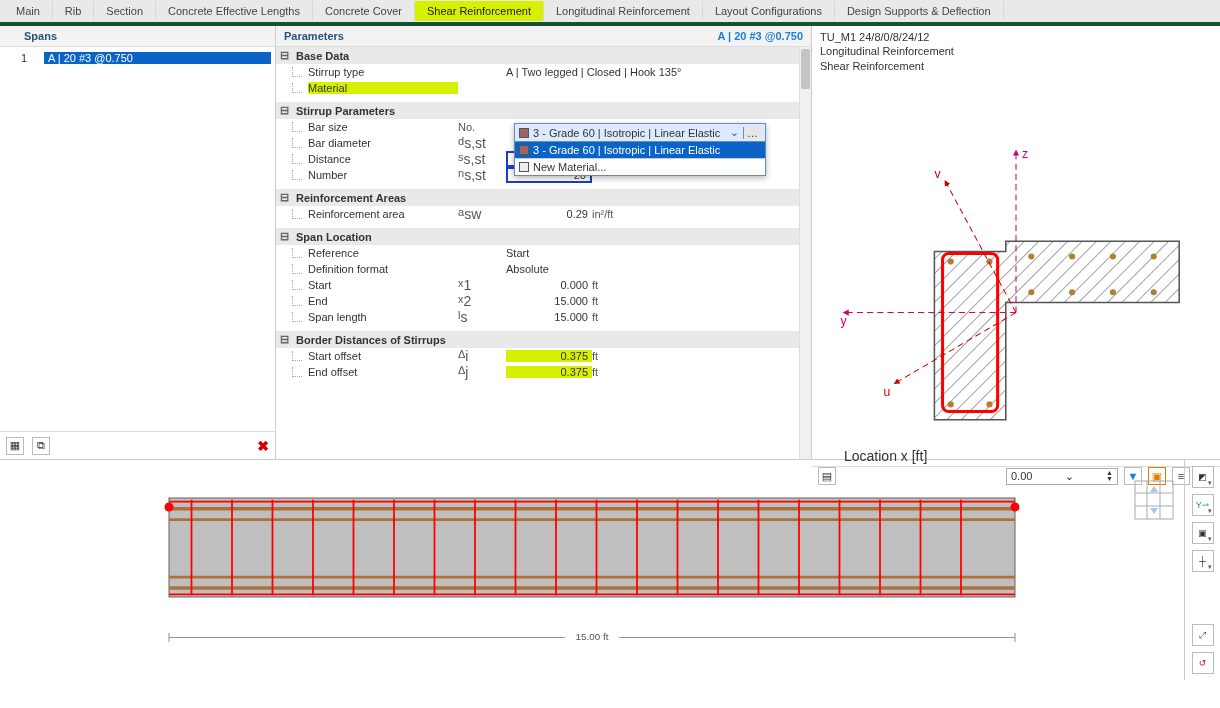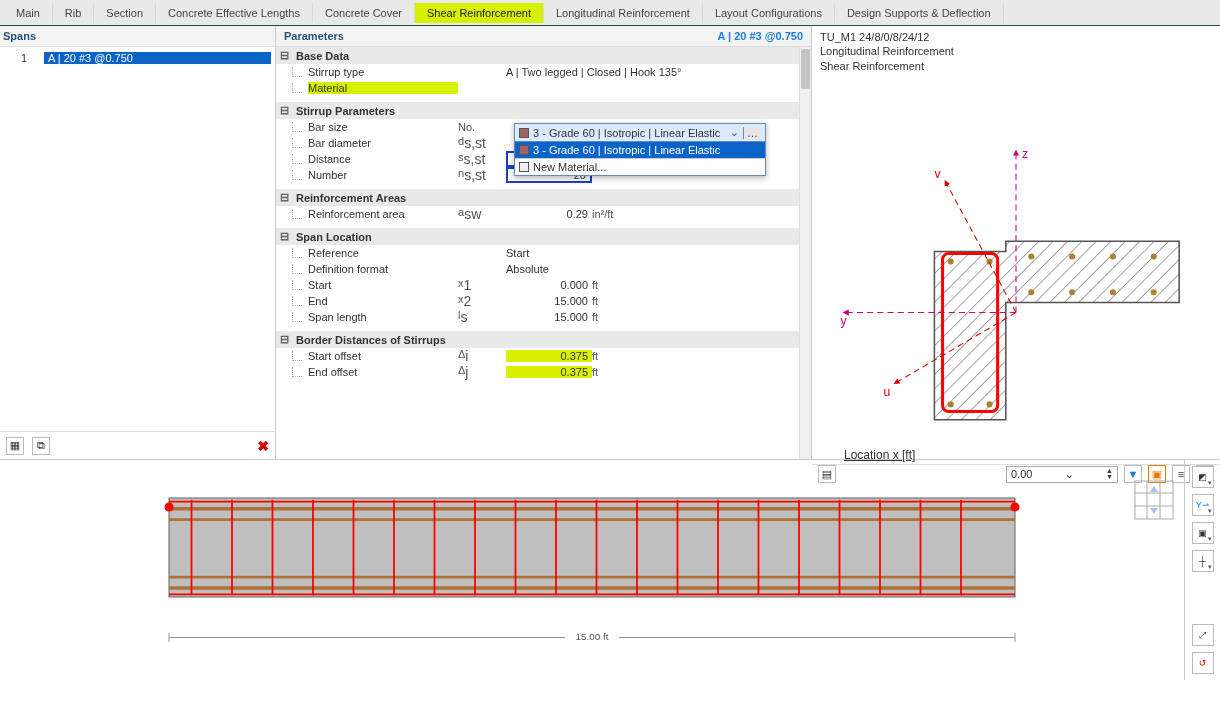--- a/index.html
+++ b/index.html
@@ -1,27 +1,27 @@
 <!DOCTYPE html>
 <html><head>
 <meta charset="utf-8">
 <style>
   * { box-sizing: border-box; margin: 0; padding: 0; font-family: "Segoe UI", Arial, sans-serif; }
   body { background: #fff; font-size: 11px; color: #333; width: 1220px; height: 708px; overflow: hidden; }
 
   
-  .tabbar { display: flex; align-items: center; height: 26px; background: #e9e9e9; border-bottom: 1px solid #14532d; padding-left: 4px; }
+  .tabbar { display: flex; align-items: center; height: 26px; background: #e9e9e9; border-bottom: 4px solid #14532d; padding-left: 4px; }
   .tab { padding: 4px 12px; color: #444; cursor: pointer; border-right: 1px solid #d8d8d8; }
   .tab.selected { background: #d6f000; color: #222; font-weight: 500; }
 
   .content { display: flex; position: relative; height: 434px; border-bottom:1px solid #ccc;}
 
   
   .spans-panel { width: 276px; display: flex; flex-direction: column; border-right: 1px solid #ccc; }
-  .panel-header { background: #f3f3f3; color: #2a527a; font-weight: 600; padding: 4px 3px; border-bottom: 1px solid #ddd; }
+  .panel-header { background: #f3f3f3; color: #2a527a; font-weight: 600; padding: 4px 24px; border-bottom: 1px solid #ddd; }
   .spans-list { flex:1; background: #fff; padding:2px 4px;}
   .span-row { display:flex; align-items:center; height:18px; }
   .span-row .num { width:40px; text-align:center; }
   .span-row .desc { flex:1; background:#0a64c8; color:#fff; padding-left:4px; }
   .spans-toolbar { height:28px; display:flex; align-items:center; padding:0 6px; gap:8px; border-top:1px solid #ddd;}
   .tb-btn { width:18px; height:18px; display:flex; align-items:center; justify-content:center; border:1px solid #bbb; background:#fff; cursor:pointer;}
   .spacer { flex:1;}
   .red-x { color:#d40000; font-weight:bold; font-size:14px; border:none; background:none; cursor:pointer;}
 
   
@@ -56,21 +56,21 @@
 
   
   .vscroll { position:absolute; right:0; top:0; bottom:0; width:12px; background:#f0f0f0; border-left:1px solid #ddd;}
   .vscroll .thumb { position:absolute; top:2px; left:1px; right:1px; height:40px; background:#c4c4c4; border-radius:2px;}
 
   
   .section-panel { flex:1; display:flex; flex-direction:column;}
   .section-info { padding:4px 8px; line-height:1.3;}
   .section-draw { flex:1; position:relative; }
   .loc-bar { height:30px; display:flex; align-items:center; justify-content:flex-end; padding:0 6px; gap:6px; border-top:1px solid #ddd;}
-  .loc-lbl { margin-right:auto; margin-left:24px; font-size:12px;text-decoration:underline;}
+  .loc-lbl { margin-right:auto; margin-left:24px; font-size:14px;}
   .loc-inp { width:112px; border:1px solid #aaa; padding:1px 4px; display:flex; justify-content:space-between; align-items:center;}
   .icon-btn { width:18px; height:18px; border:1px solid #bbb; background:#fff; display:flex; align-items:center; justify-content:center; cursor:pointer;}
 
   
   .beam-panel { height:220px; display:flex; position:relative;}
   .beam-area { flex:1; padding:20px 70px 10px 70px; position:relative;}
   .beam-svg { width:100%; height:180px; }
   .side-tools { width:36px; display:flex; flex-direction:column; gap:6px; padding:6px 4px; border-left:1px solid #ccc; align-items:center;}
   .cube-btn { width:22px; height:22px; border:1px solid #bbb; background:#fff; display:flex; align-items:center; justify-content:center; cursor:pointer; font-size:9px; position:relative;}
   .cube-btn .dd-ic { font-size:7px; color:#555; position:absolute; right:1px; bottom:0;}

